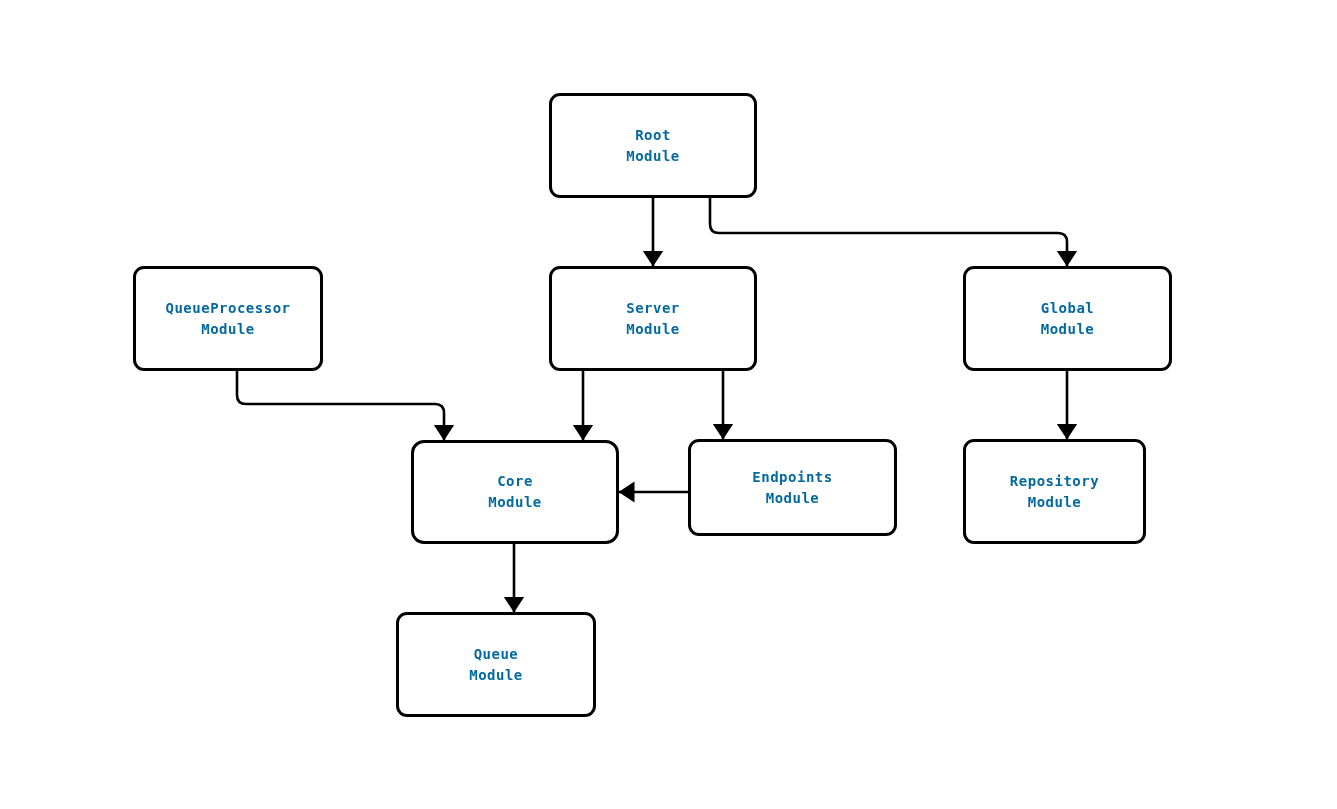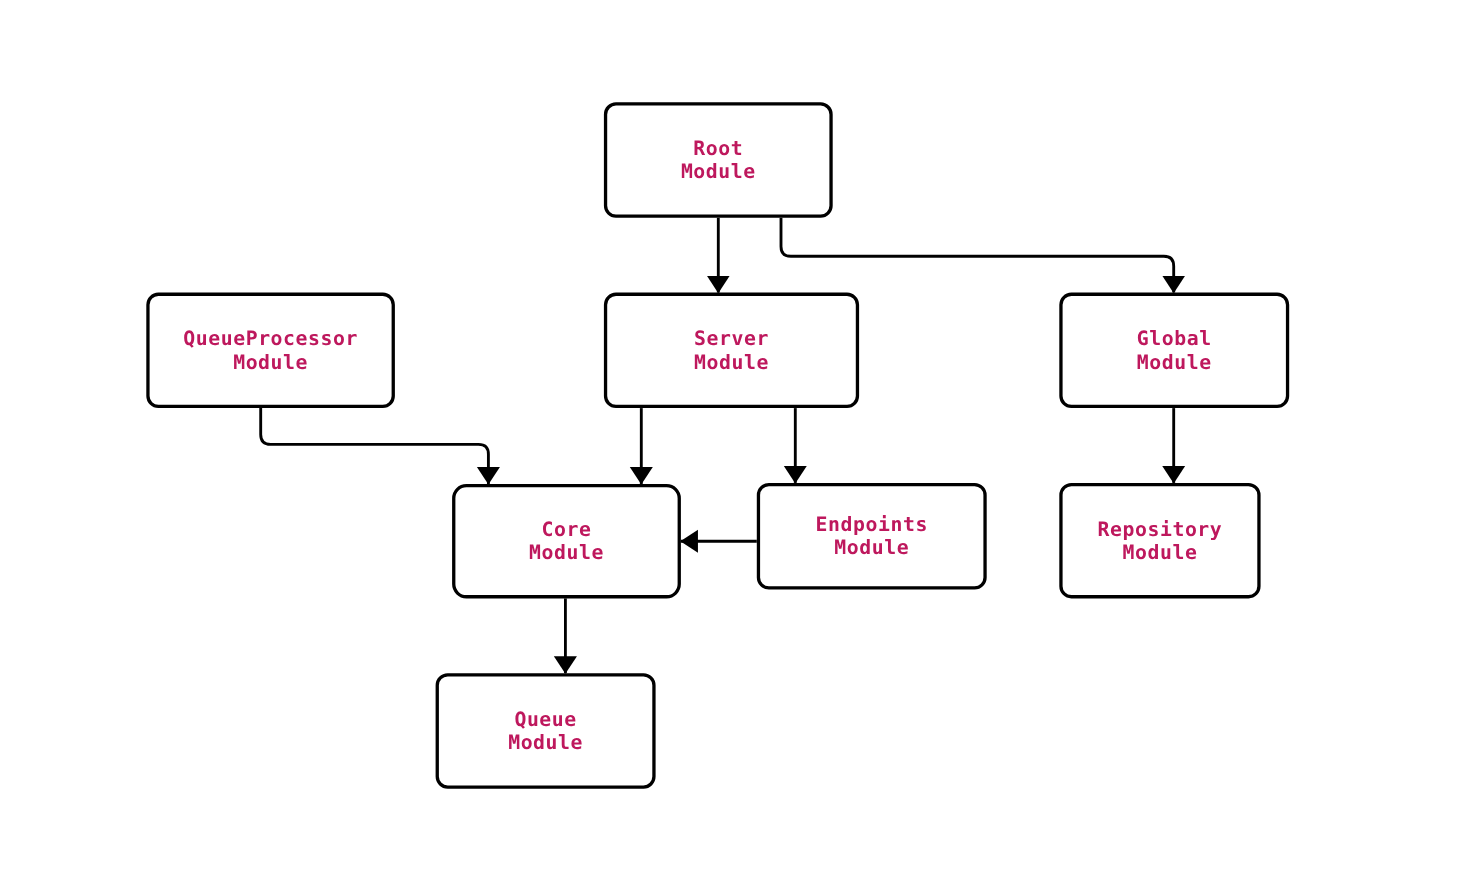--- a/index.html
+++ b/index.html
@@ -29,23 +29,23 @@
     background: #ffffff;
     border: 3px solid #000000;
     border-radius: 11px;
     display: flex;
     align-items: center;
     justify-content: center;
     text-align: center;
   }
   .node-label {
     font-weight: bold;
-    font-size: 18px;
+    font-size: 14px;
     line-height: 21px;
-    color: #be185d;
+    color: #0369a1;
     letter-spacing: 0.5px;
     white-space: pre;
   }
   .node-label span { display: block; }
 </style>
 </head>
 <body>
 
 <div class="canvas">
   <svg class="edges" xmlns="http://www.w3.org/2000/svg" viewBox="0 0 1337 809">
@@ -60,27 +60,27 @@
       <path d="M723,371 L723,439" fill="none" stroke="#000000" stroke-width="2.6" marker-end="url(#arrowhead)"></path>
       <path d="M237,371 L237,395 Q237,404 246,404 L435,404 Q444,404 444,413 L444,440" fill="none" stroke="#000000" stroke-width="2.6" marker-end="url(#arrowhead)"></path>
       <path d="M688,492 L619,492" fill="none" stroke="#000000" stroke-width="2.6" marker-end="url(#arrowhead)"></path>
       <path d="M1067,371 L1067,439" fill="none" stroke="#000000" stroke-width="2.6" marker-end="url(#arrowhead)"></path>
       <path d="M514,544 L514,612" fill="none" stroke="#000000" stroke-width="2.6" marker-end="url(#arrowhead)"></path>
     </svg>
   <div class="nodes">
       <div class="node" style="left: 549px; top: 93px; width: 208px; height: 105px; border-color: rgb(0, 0, 0); background: rgb(255, 255, 255);">
         <div class="node-label"><span>Root</span><span>Module</span></div>
       </div>
-      <div class="node" style="left: 549px; top: 266px; width: 232px; height: 105px; border-color: rgb(0, 0, 0); background: rgb(255, 255, 255);">
+      <div class="node" style="left: 549px; top: 266px; width: 208px; height: 105px; border-color: rgb(0, 0, 0); background: rgb(255, 255, 255);">
         <div class="node-label"><span>Server</span><span>Module</span></div>
       </div>
       <div class="node" style="left: 963px; top: 266px; width: 209px; height: 105px; border-color: rgb(0, 0, 0); background: rgb(255, 255, 255);">
         <div class="node-label"><span>Global</span><span>Module</span></div>
       </div>
-      <div class="node" style="left: 133px; top: 266px; width: 226px; height: 105px; border-color: rgb(0, 0, 0); background: rgb(255, 255, 255);">
+      <div class="node" style="left: 133px; top: 266px; width: 190px; height: 105px; border-color: rgb(0, 0, 0); background: rgb(255, 255, 255);">
         <div class="node-label"><span>QueueProcessor</span><span>Module</span></div>
       </div>
       <div class="node" style="left: 411px; top: 440px; width: 208px; height: 104px; border-color: rgb(0, 0, 0); background: rgb(255, 255, 255); border-radius: 13px;">
         <div class="node-label"><span>Core</span><span>Module</span></div>
       </div>
       <div class="node" style="left: 688px; top: 439px; width: 209px; height: 97px; border-color: rgb(0, 0, 0); background: rgb(255, 255, 255);">
         <div class="node-label"><span>Endpoints</span><span>Module</span></div>
       </div>
       <div class="node" style="left: 963px; top: 439px; width: 183px; height: 105px; border-color: rgb(0, 0, 0); background: rgb(255, 255, 255);">
         <div class="node-label"><span>Repository</span><span>Module</span></div>

